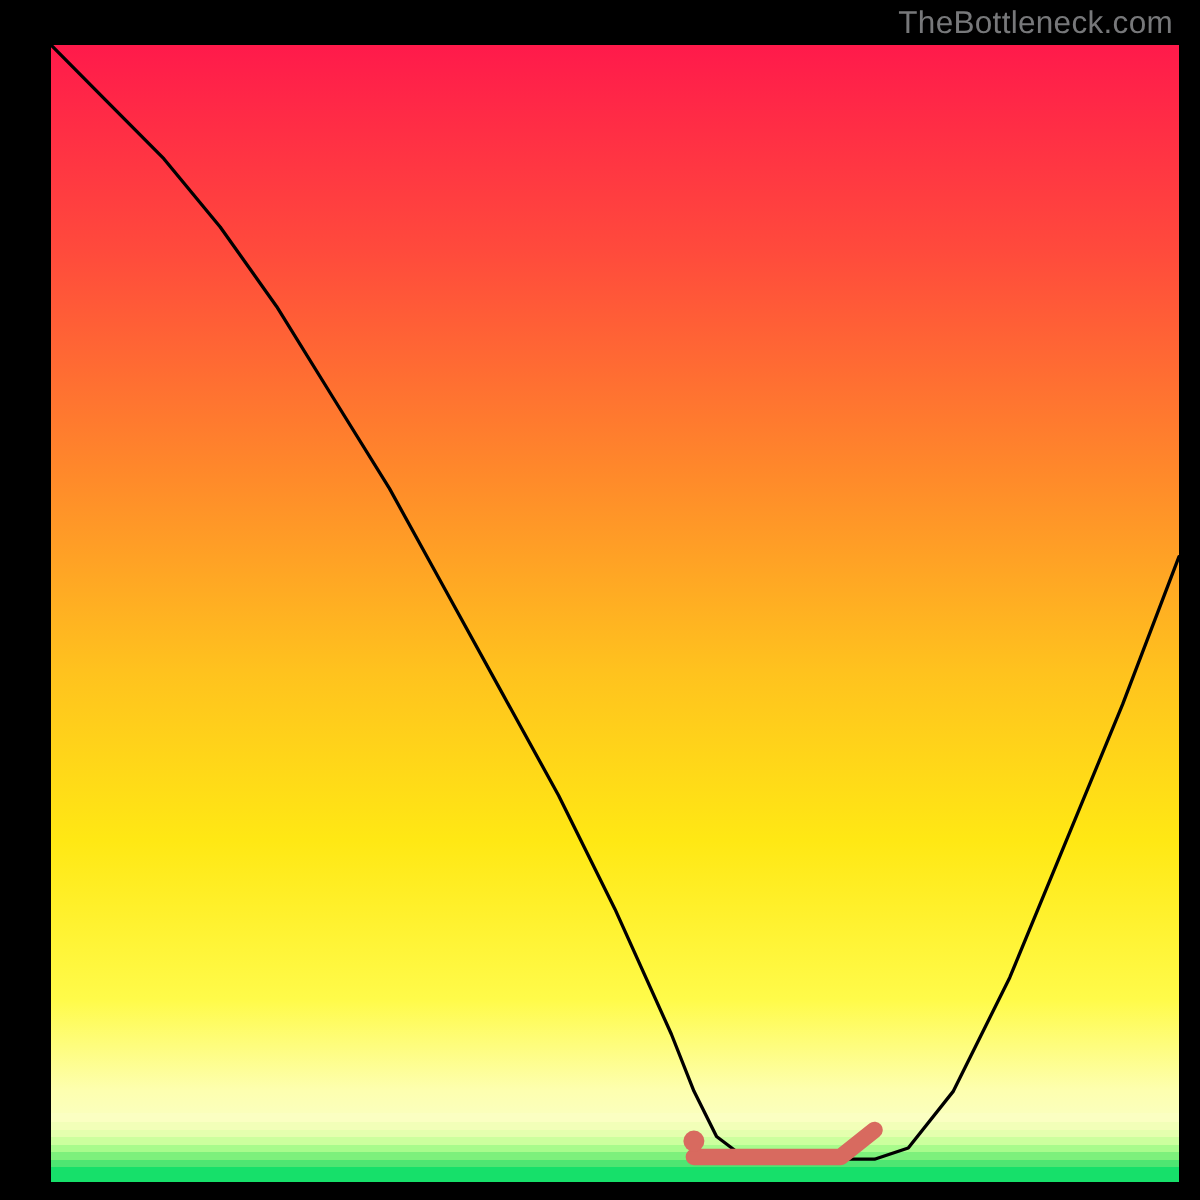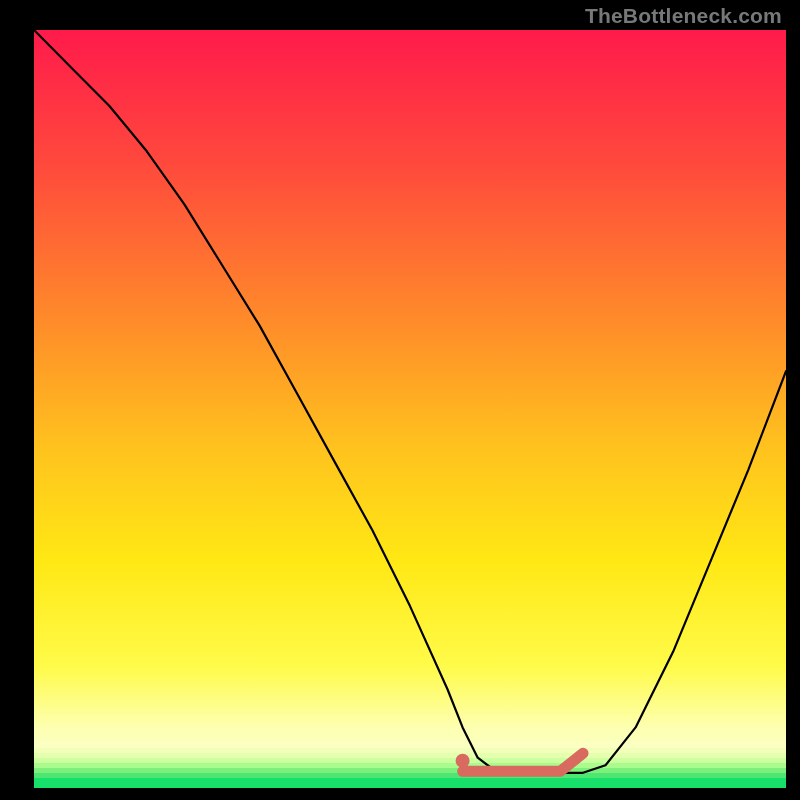--- a/index.html
+++ b/index.html
@@ -7,21 +7,20 @@
     padding: 0;
     width: 800px;
     height: 800px;
     background: #000000;
     overflow: hidden;
   }
   .container {
     position: relative;
     width: 800px;
     height: 800px;
-    font-weight: bold;
   }
   .watermark {
     position: absolute;
     top: 4px;
     right: 18px;
     font-family: Arial, Helvetica, sans-serif;
     font-size: 21px;
     color: #77787a;
     letter-spacing: 0.2px;
     z-index: 10;

